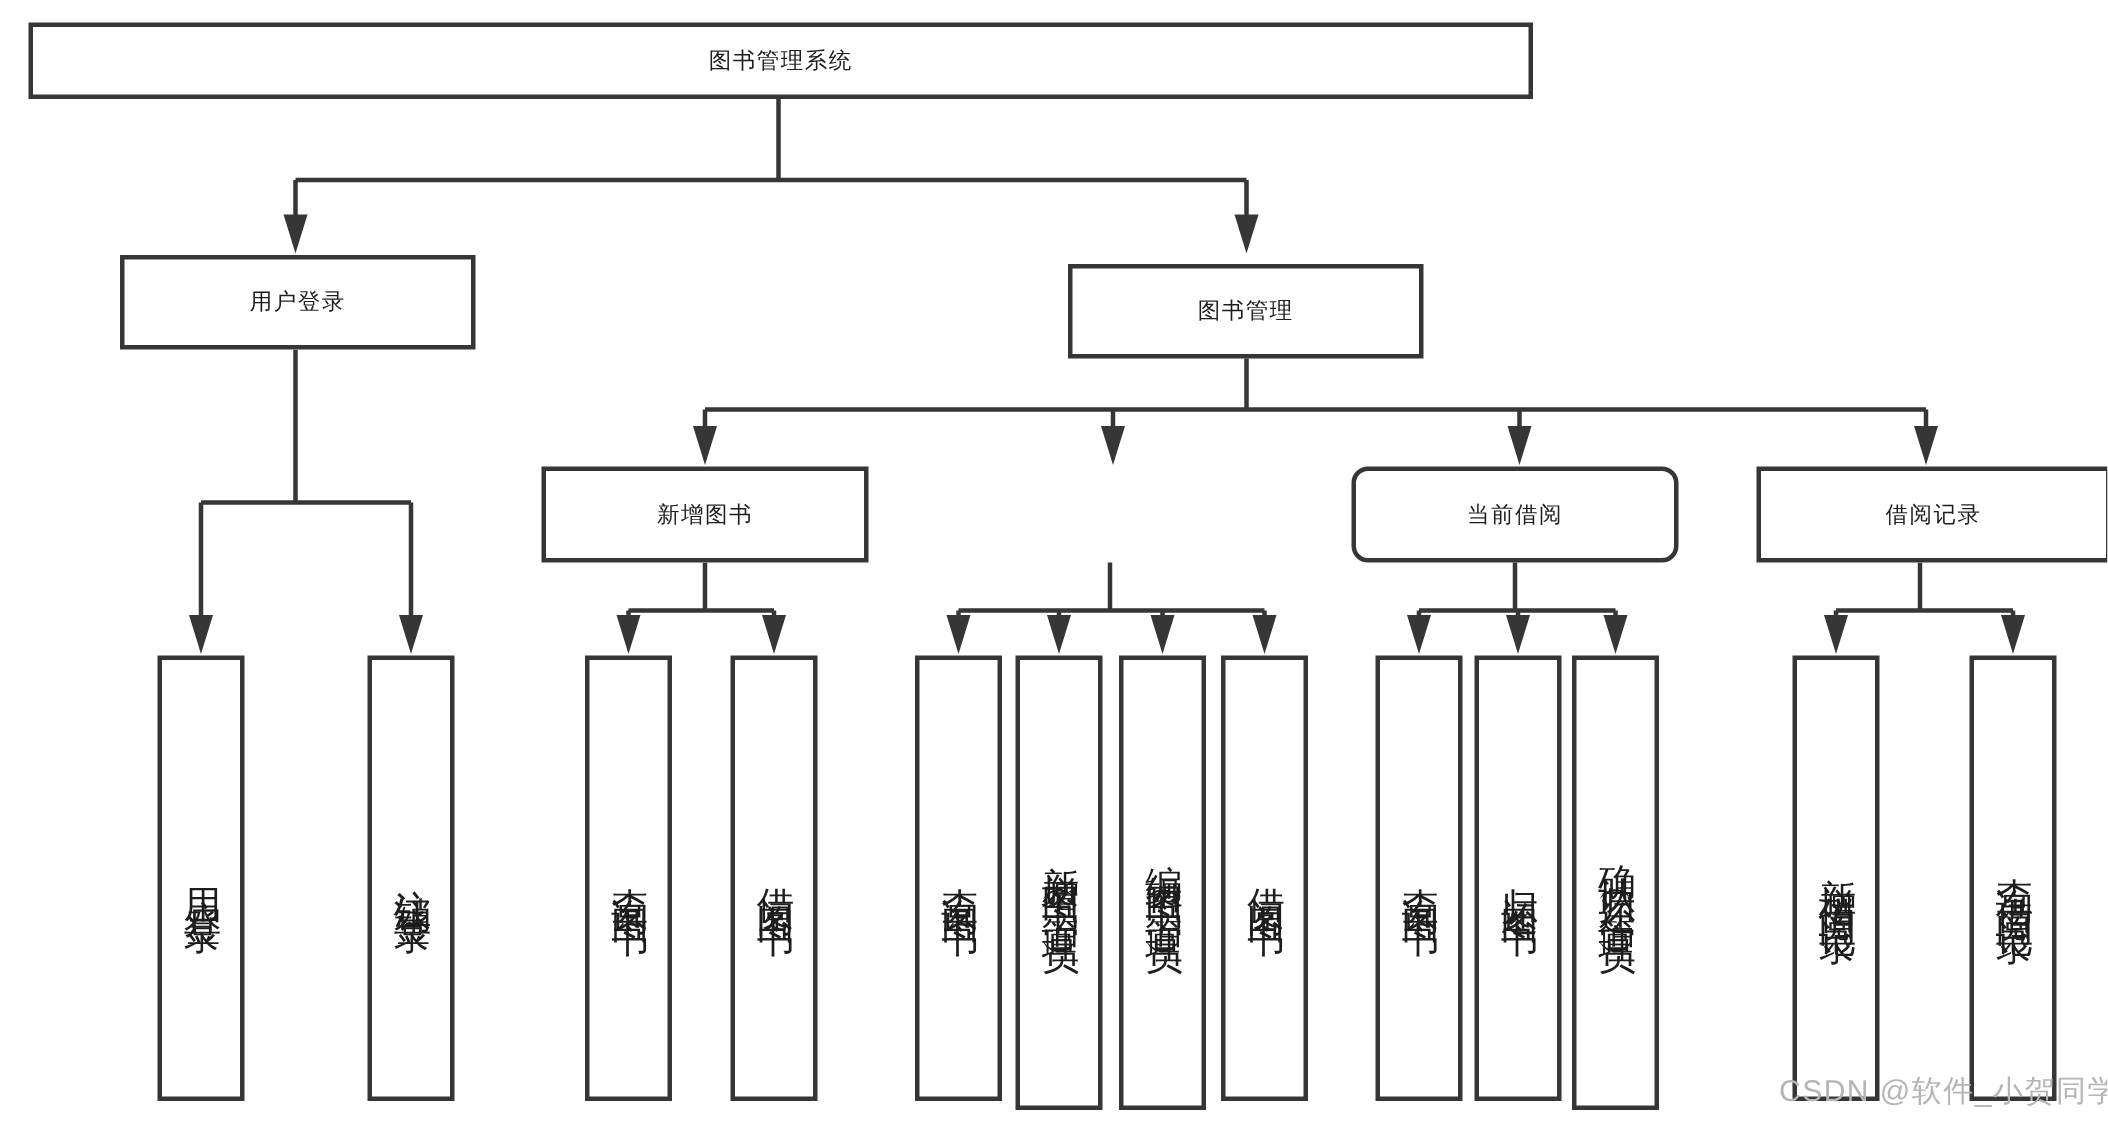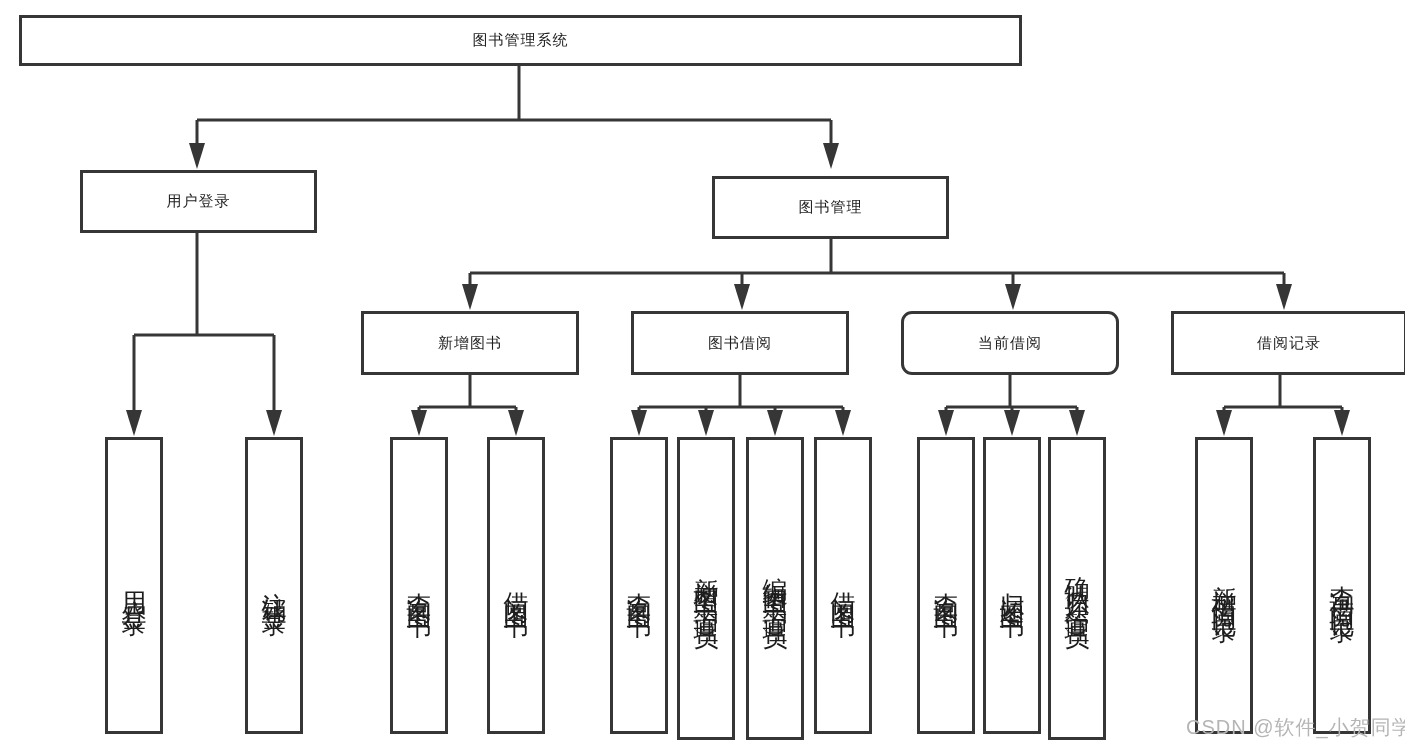--- a/index.html
+++ b/index.html
@@ -91,23 +91,20 @@
   <div class="node h" style="left:80px; top:170px; width:237px; height:63px;">
     <span>用户登录</span>
   </div>
   <div class="node h" style="left:712px; top:176px; width:237px; height:63px;">
     <span>图书管理</span>
   </div>
 
   <div class="node h" style="left:361px; top:311px; width:218px; height:64px;">
     <span>新增图书</span>
   </div>
-  <div class="node h" style="left:631px; top:311px; width:218px; height:64px;">
-    <span>图书借阅</span>
-  </div>
   <div class="node h" style="left:901px; top:311px; width:218px; height:64px;border-radius:11px;">
     <span>当前借阅</span>
   </div>
   <div class="node h" style="left:1171px; top:311px; width:236px; height:64px;">
     <span>借阅记录</span>
   </div>
 
   <div class="node v" style="left:105px; top:437px; width:58px; height:297px;">
     <span>用户登录</span>
   </div>

